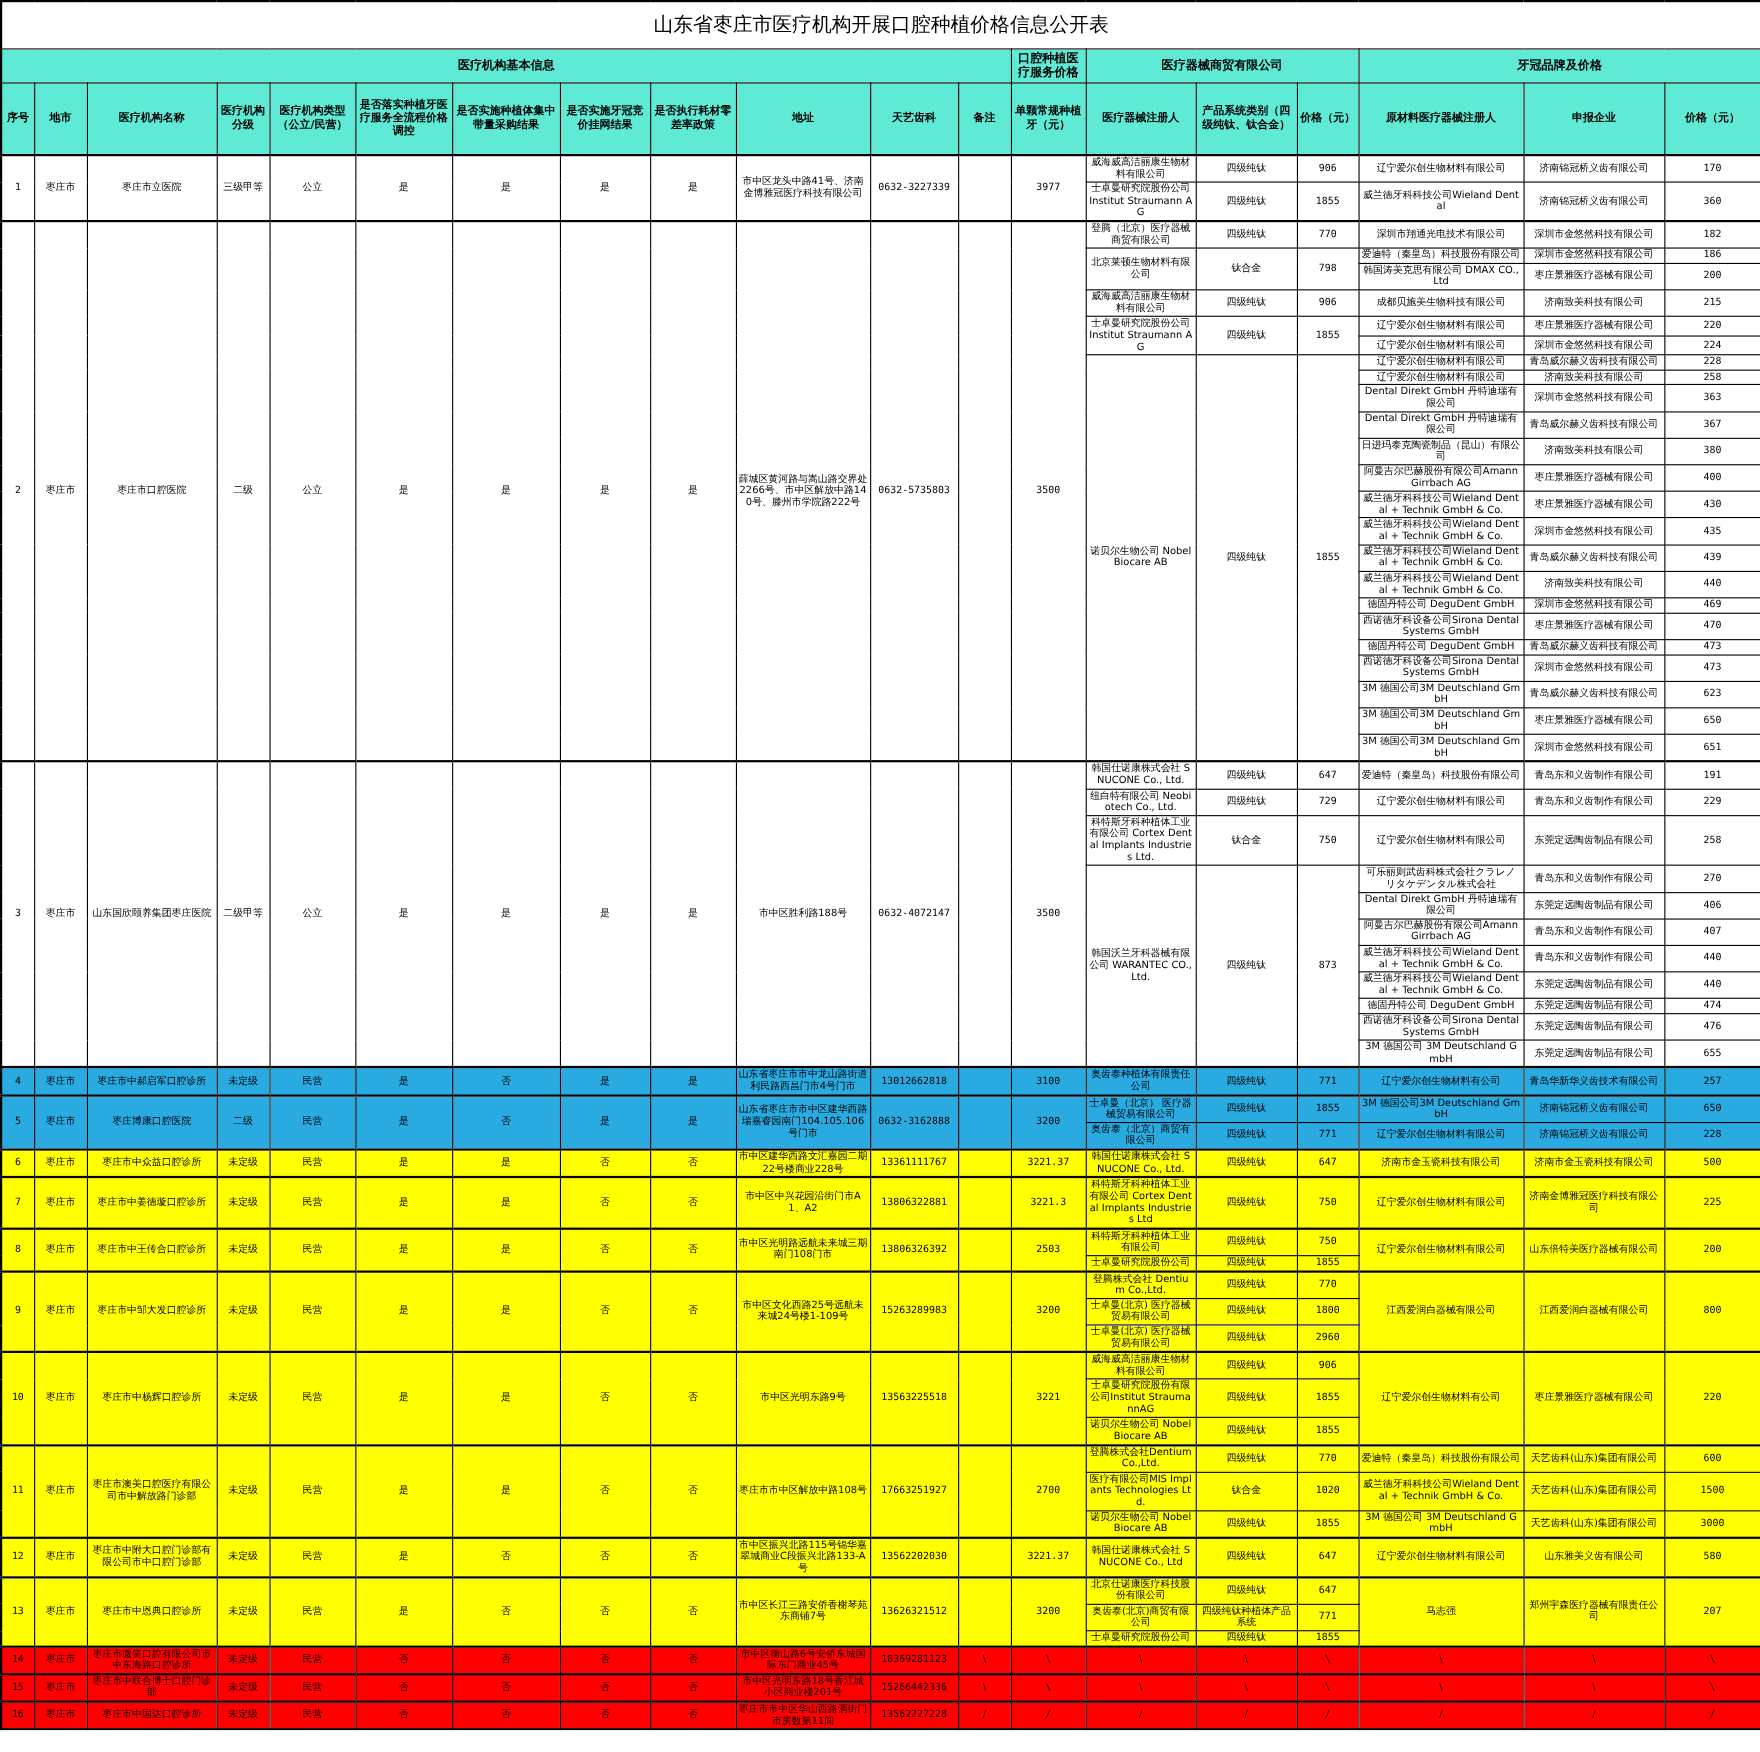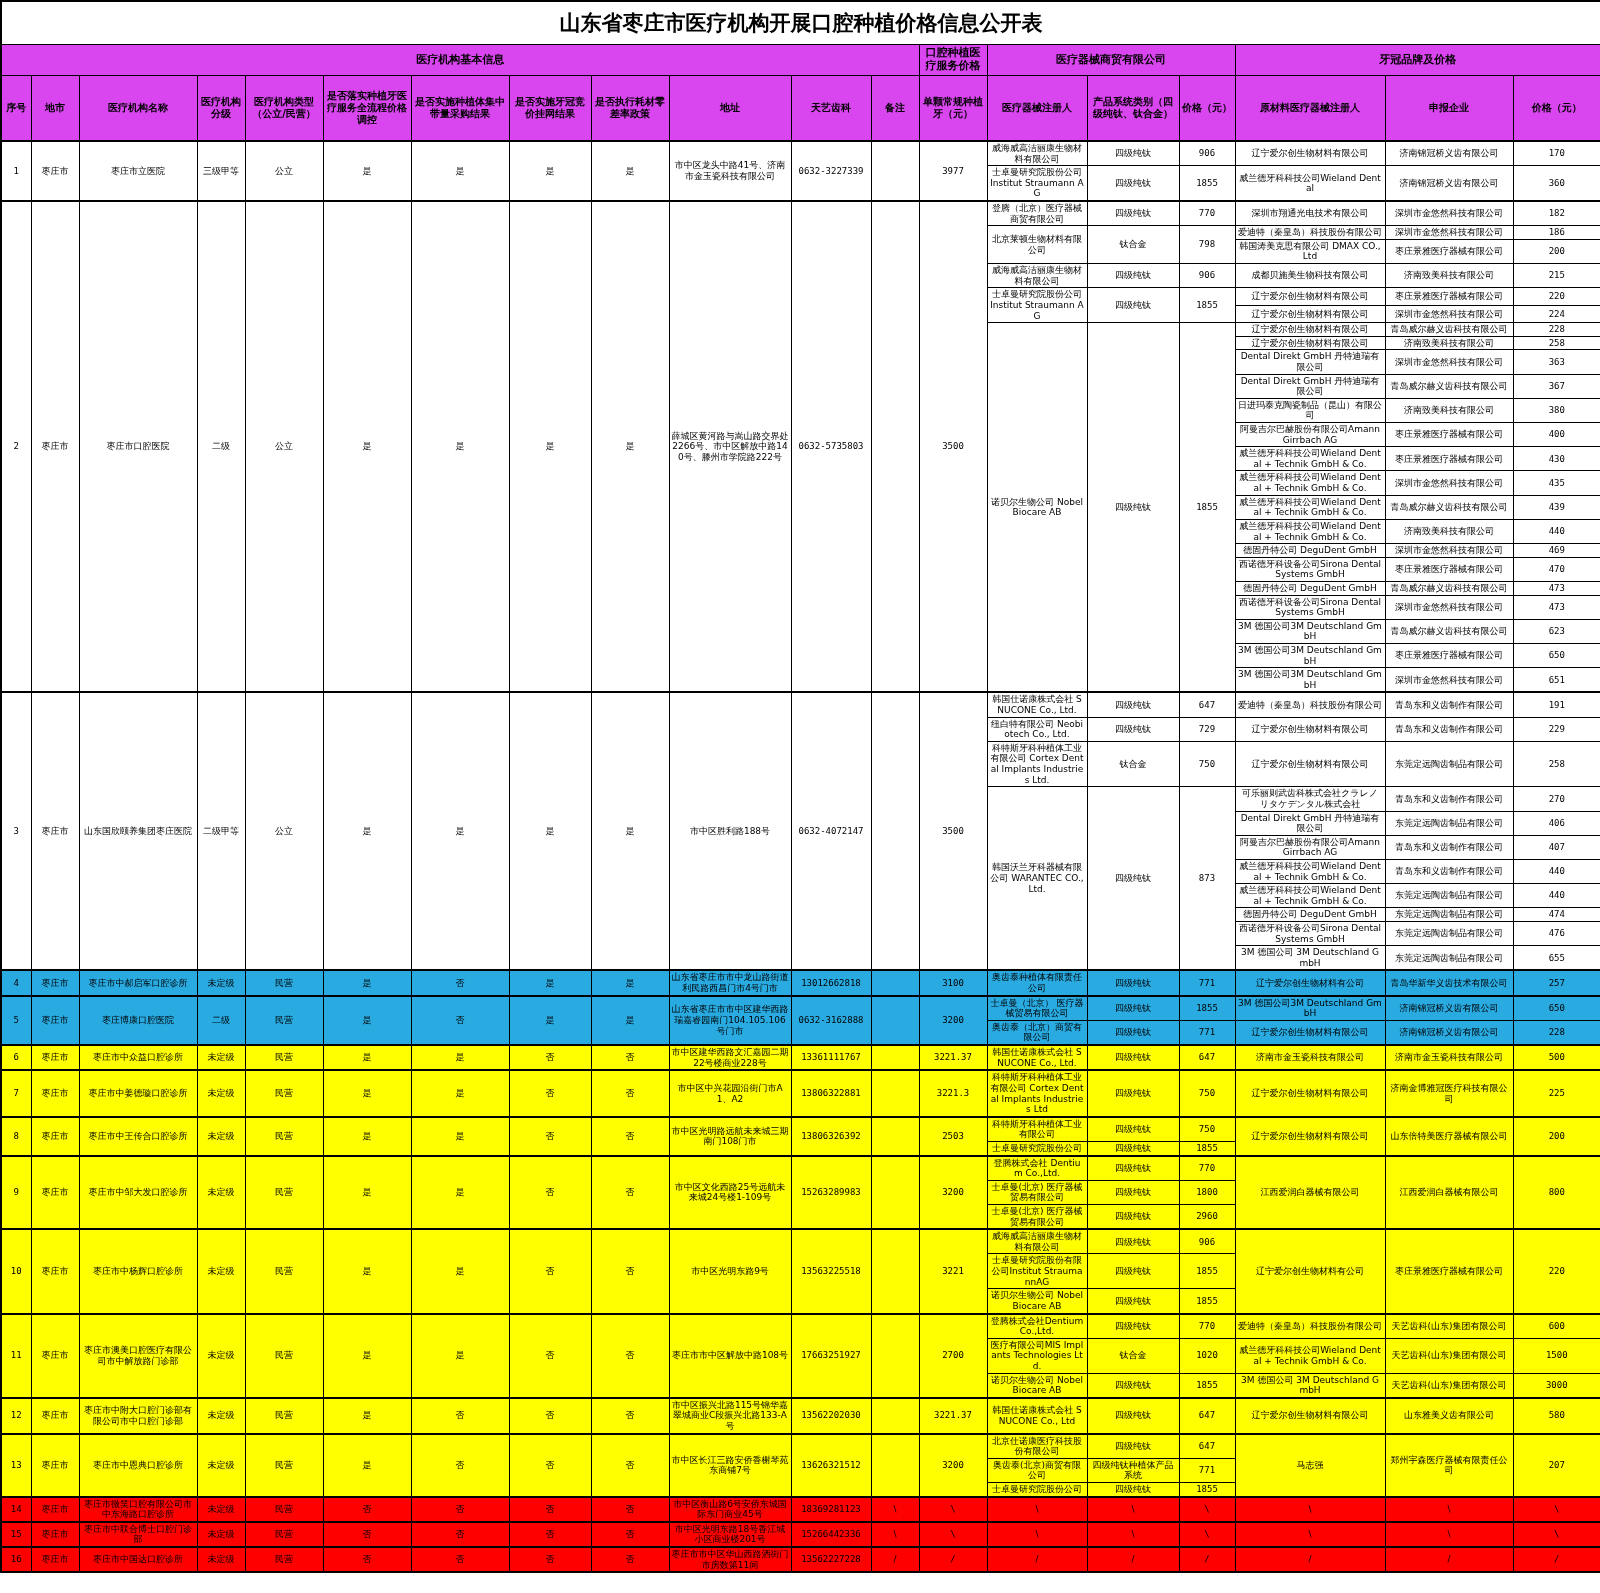--- a/index.html
+++ b/index.html
@@ -1,20 +1,20 @@
 <!DOCTYPE html>
 <html><head>
 <meta charset="utf-8">
 <style>
   html,body{margin:0;padding:0;background:#fff;}
   body{width:1600px;font-family:"DejaVu Sans","Liberation Sans",sans-serif;color:#000;}
   table{border-collapse:collapse;table-layout:fixed;width:1600px;border:2px solid #000;}
   td,th{border:1px solid #000;text-align:center;vertical-align:middle;font-size:9px;line-height:1.18;padding:1px 2px;word-break:break-all;overflow:hidden;}
-  .title-cell{font-size:21px;font-weight:bold;height:40px;background:#fff;}
-  thead th{background:#d946ef;font-weight:bold;}
+  .title-cell{font-size:18px;font-weight:normal;height:40px;background:#fff;}
+  thead th{background:#5eead4;font-weight:bold;}
   .group-row th{height:28px;font-size:11px;}
   .col-row th{height:62px;font-size:10px;}
   .row-white td{background:#ffffff;}
   .row-blue td{background:#29abe2;}
   .row-yellow td{background:#ffff00;}
   .row-red td{background:#ff0000;}
   .block-start td{border-top:2px solid #000;}
   .num{font-family:"DejaVu Sans Mono","Liberation Mono",monospace;font-size:9px;}
 </style>
 </head>
@@ -78,21 +78,21 @@
       <tr class="row-white block-start">
         <td rowspan="2" class="num">1</td>
         <td rowspan="2">枣庄市</td>
         <td rowspan="2">枣庄市立医院</td>
         <td rowspan="2">三级甲等</td>
         <td rowspan="2">公立</td>
         <td rowspan="2">是</td>
         <td rowspan="2">是</td>
         <td rowspan="2">是</td>
         <td rowspan="2">是</td>
-        <td rowspan="2">市中区龙头中路41号、济南市金玉瓷科技有限公司</td>
+        <td rowspan="2">市中区龙头中路41号、济南金博雅冠医疗科技有限公司</td>
         <td rowspan="2" class="num">0632-3227339</td>
         <td rowspan="2"></td>
         <td rowspan="2" class="num">3977</td>
         <td>威海威高洁丽康生物材料有限公司</td>
         <td>四级纯钛</td>
         <td class="num">906</td>
         <td>辽宁爱尔创生物材料有限公司</td>
         <td>济南锦冠桥义齿有限公司</td>
         <td class="num">170</td>
       </tr>

